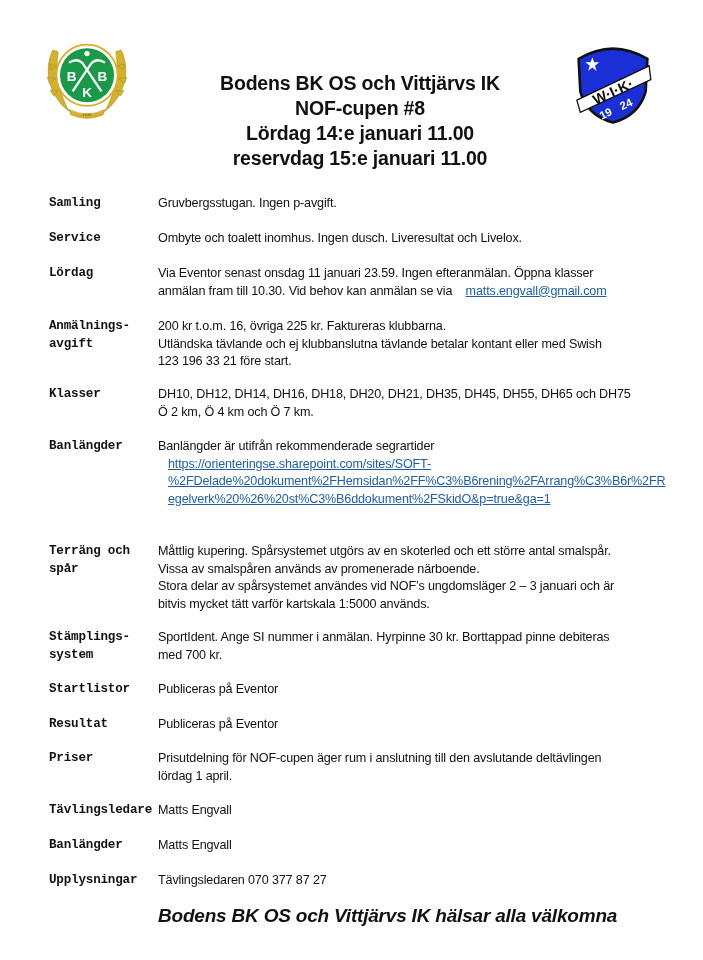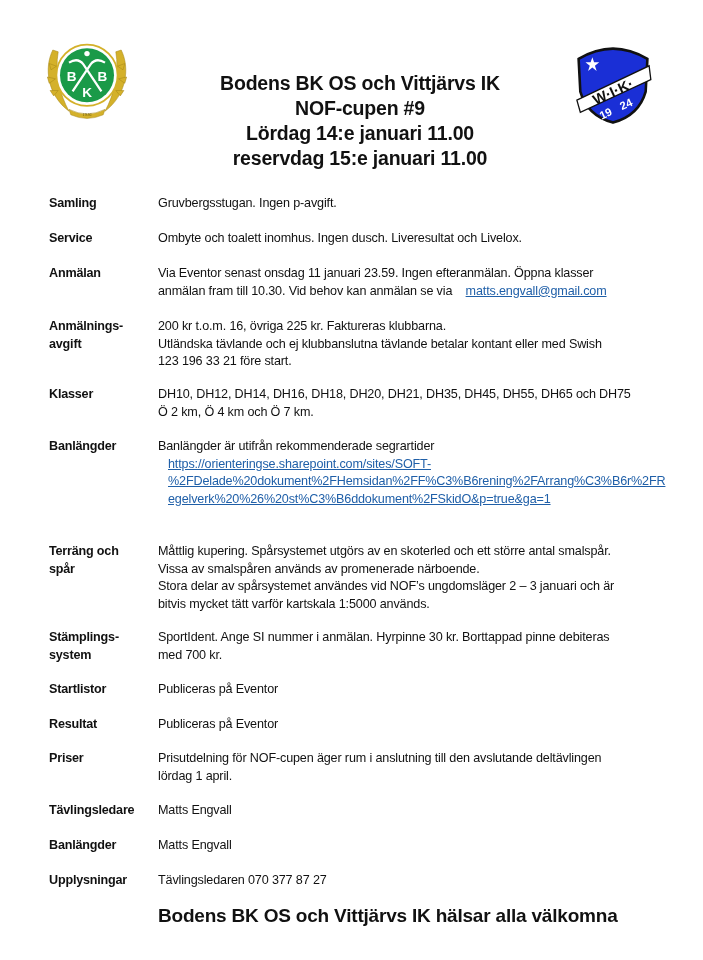--- a/index.html
+++ b/index.html
@@ -13,28 +13,28 @@
   .header {
     position: absolute; left: 160px; top: 42px; width: 400px;
     text-align: center; font-weight: bold; font-size: 19.5px; line-height: 25px;
     letter-spacing: -0.2px;
     margin-top: 29px;
   }
   .header div { white-space: nowrap; }
   .rows { position: absolute; left: 0; top: 0; width: 703px; }
   .row { position: absolute; left: 0; width: 703px; font-size: 12.6px; line-height: 17.5px; }
   .row .lbl {
-    position: absolute; left: 49px; width: 100px; font-weight: bold; letter-spacing: -0.2px;
+    position: absolute; left: 49px; width: 100px; font-weight: bold; letter-spacing: -0.2px; font-family: Liberation Mono, monospace;
   }
   .row .val { position: absolute; left: 158px; width: 510px; letter-spacing: -0.15px; }
   .row .val div { white-space: nowrap; }
   .link { color: #1f5fa8; text-decoration: underline; padding-left: 10px; }
   .footer {
     position: absolute; left: 158px; top: 905px; font-size: 19px; font-weight: bold;
-    white-space: nowrap; letter-spacing: -0.2px;
+    font-style: italic; white-space: nowrap; letter-spacing: -0.2px;
   }
 </style>
 </head>
 <body>
 
 <svg class="logo-left" viewBox="0 0 100 100">
   <g fill="#d4b12a" stroke="#a88818" stroke-width="0.6">
     <path d="M12 20 C 2 40, 6 70, 30 88 C 20 70, 14 45, 18 22 Z"></path>
     <path d="M88 20 C 98 40, 94 70, 70 88 C 80 70, 86 45, 82 22 Z"></path>
     <path d="M8 35 L 16 38 L 10 42 Z"></path>
@@ -60,40 +60,40 @@
   <path d="M10 22 Q 50 -2 90 22 L 88 60 Q 80 88 50 96 Q 20 88 12 60 Z" fill="#1a2fd6" stroke="#111" stroke-width="3"></path>
   <path d="M8 70 L 92 30 L 94 46 L 12 84 Z" fill="#ffffff" stroke="#111" stroke-width="1.5"></path>
   <polygon points="26,20 28,26 34,26 29,30 31,36 26,32 21,36 23,30 18,26 24,26" fill="#ffffff"></polygon>
   <text x="50" y="66" font-size="17" font-weight="bold" fill="#111" text-anchor="middle" transform="rotate(-25 50 60)" font-family="Liberation Sans, sans-serif">W·I·K·</text>
   <text x="40" y="86" font-size="13" font-weight="bold" fill="#fff" text-anchor="middle" transform="rotate(-25 50 80)" font-family="Liberation Sans, sans-serif">19</text>
   <text x="66" y="86" font-size="13" font-weight="bold" fill="#fff" text-anchor="middle" transform="rotate(-25 50 80)" font-family="Liberation Sans, sans-serif">24</text>
 </svg>
 
 <div class="header">
   <div>Bodens BK OS och Vittjärvs IK</div>
-  <div>NOF-cupen #9</div>
+  <div>NOF-cupen #8</div>
   <div>Lördag 14:e januari 11.00</div>
   <div>reservdag 15:e januari 11.00</div>
 </div>
 
 <div class="rows">
   <div class="row" style="top:195px">
     <div class="lbl">Samling</div>
     <div class="val">
         <div>Gruvbergsstugan. Ingen p-avgift.</div>
       </div>
   </div>
   <div class="row" style="top:230px">
     <div class="lbl">Service</div>
     <div class="val">
         <div>Ombyte och toalett inomhus. Ingen dusch. Liveresultat och Livelox.</div>
       </div>
   </div>
   <div class="row" style="top:265px">
-    <div class="lbl">Anmälan</div>
+    <div class="lbl">Lördag</div>
     <div class="val">
       <div>Via Eventor senast onsdag 11 januari 23.59. Ingen efteranmälan. Öppna klasser</div>
       <div><span>anmälan fram till 10.30. Vid behov kan anmälan se via </span><span class="link">matts.engvall@gmail.com</span></div>
     </div>
   </div>
   <div class="row" style="top:318px">
     <div class="lbl">
         <div>Anmälnings-</div>
         <div>avgift</div>
       </div>

